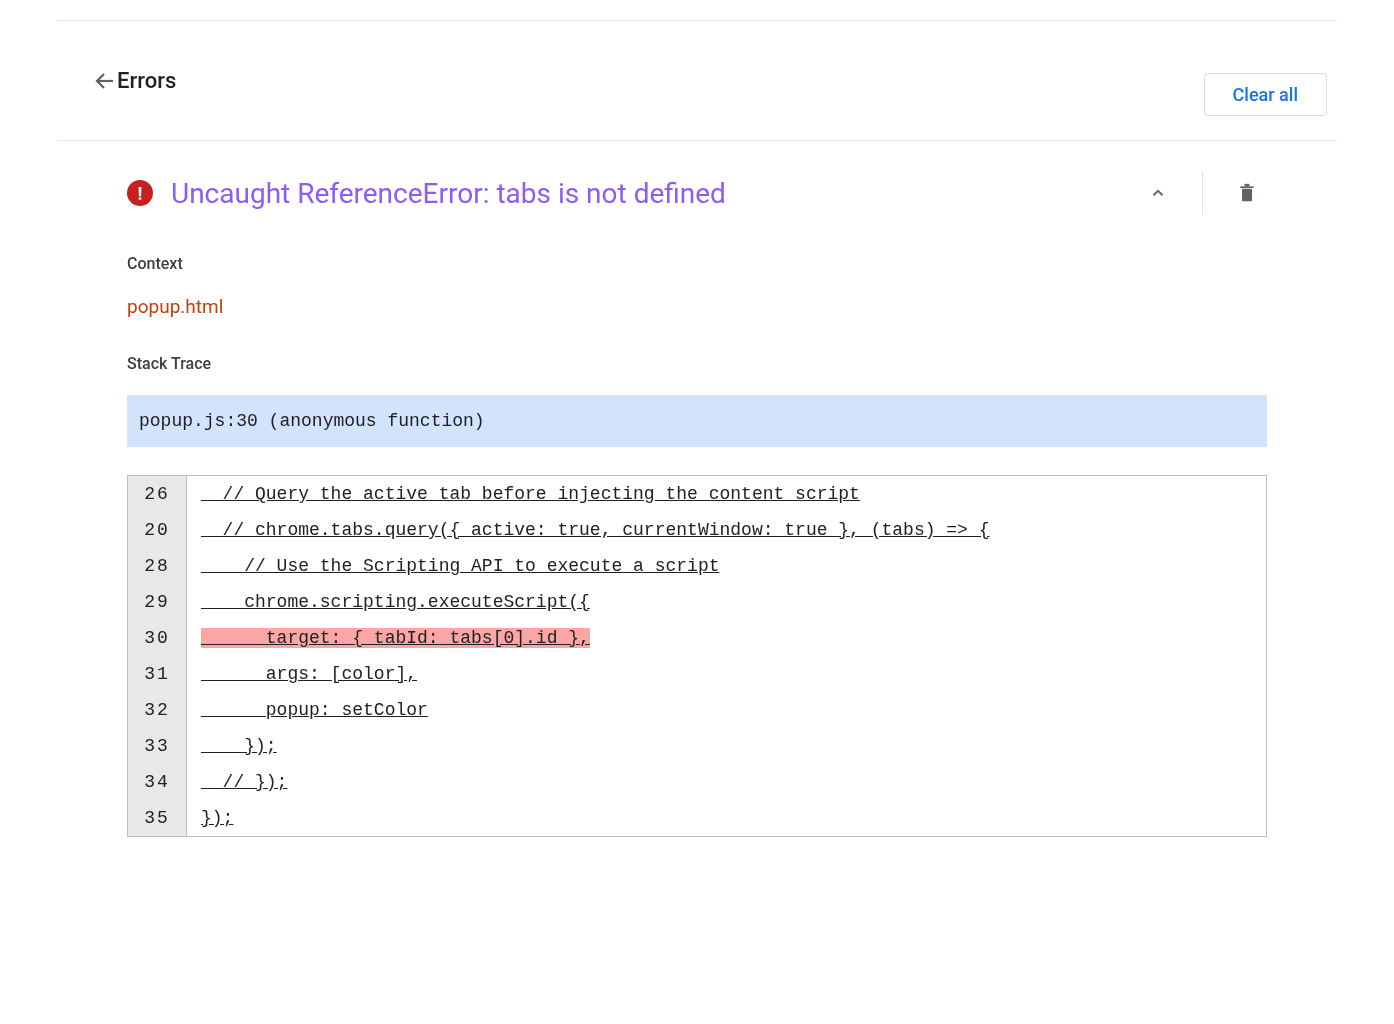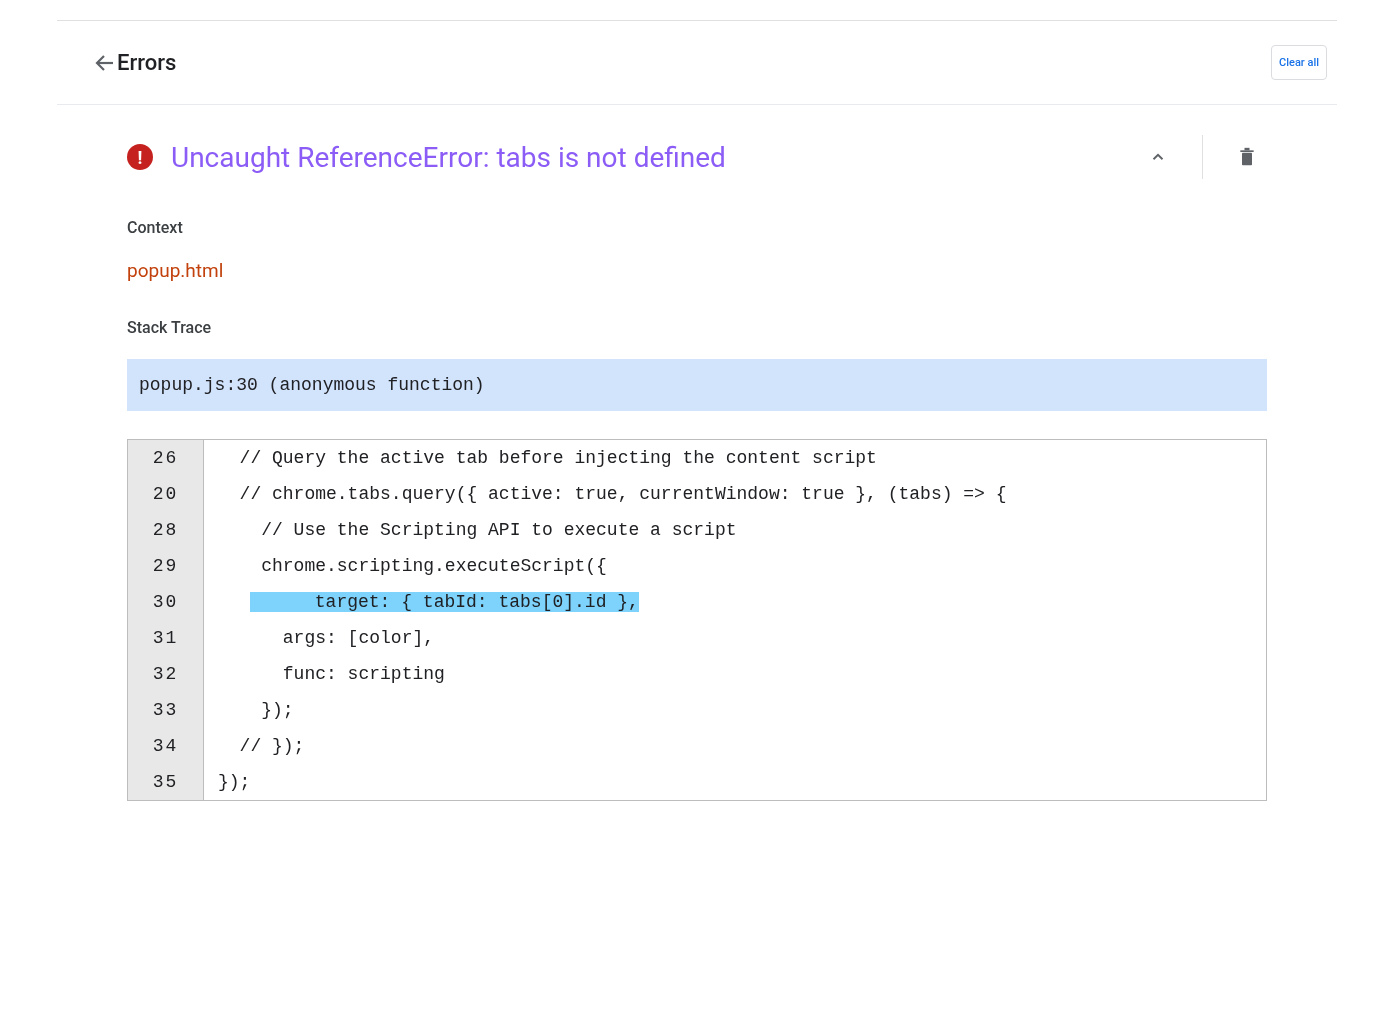--- a/index.html
+++ b/index.html
@@ -41,27 +41,28 @@
     }
     .page-title {
       font-size: 22px;
       font-weight: 500;
       color: #202124;
     }
     .clear-all-btn {
       background: #fff;
       border: 1px solid #dadce0;
       border-radius: 4px;
-      padding: 10px 7px;
+      padding: 10px 28px;
       color: #1a73e8;
-      font-size: 11px;
+      font-size: 18px;
       font-weight: 500;
       cursor: pointer;
       font-family: inherit;
       margin-right: 10px;
+      margin-top: 28px;
     }
     .error-section {
       border-top: 1px solid #e8eaed;
       padding: 0 70px 40px 70px;
     }
     .error-header {
       display: flex;
       align-items: center;
       justify-content: space-between;
       padding: 30px 0 24px 0;
@@ -140,41 +141,41 @@
     .code-block {
       border: 1px solid #bdbdbd;
       font-family: "Courier New", Courier, monospace;
       font-size: 18px;
     }
     .code-row {
       display: flex;
       align-items: stretch;
     }
     .line-number {
-      width: 76px;
+      width: 59px;
       background: #e8e8e8;
       border-right: 1px solid #bdbdbd;
       text-align: center;
       padding: 8px 0;
       color: #202124;
       letter-spacing: 2px;
       flex-shrink: 0;
     }
     .code-content {
       padding: 8px 14px;
       white-space: pre;
       color: #202124;
       flex: 1;
       display: flex;
       align-items: center;
+      text-decoration: underline;
     }
     .code-content.highlighted .hl {
-      background: #7dd3fc;
+      background: #fca5a5;
       display: inline-block;
-      margin-left: 32px;
     }
   </style>
 </head>
 <body>
 
 <div class="container">
 
   <div class="header">
     <div class="header-left">
       <div class="back-arrow">
@@ -239,21 +240,21 @@
         <div class="code-row">
           <div class="line-number">30</div>
           <div class="code-content highlighted"><span class="hl">      target: { tabId: tabs[0].id },</span></div>
         </div>
         <div class="code-row">
           <div class="line-number">31</div>
           <div class="code-content">      args: [color],</div>
         </div>
         <div class="code-row">
           <div class="line-number">32</div>
-          <div class="code-content">      func: scripting</div>
+          <div class="code-content">      popup: setColor</div>
         </div>
         <div class="code-row">
           <div class="line-number">33</div>
           <div class="code-content">    });</div>
         </div>
         <div class="code-row">
           <div class="line-number">34</div>
           <div class="code-content">  // });</div>
         </div>
         <div class="code-row">

